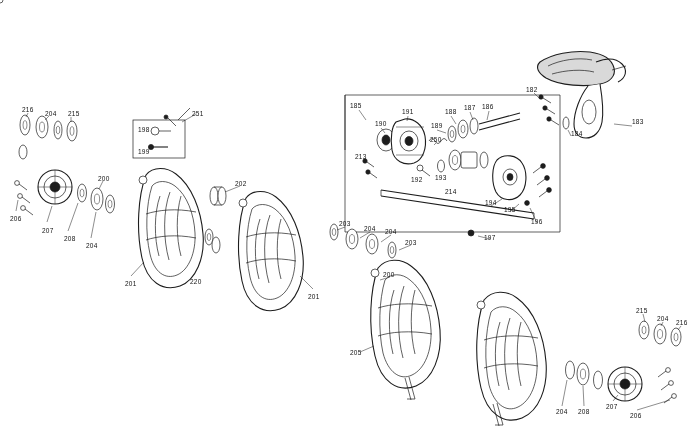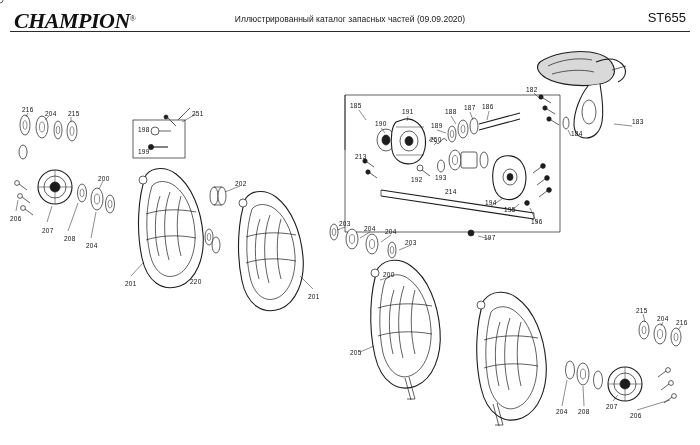--- a/index.html
+++ b/index.html
@@ -27,28 +27,20 @@
   .fillb{fill:#1d1d1d;}
   .fillw{fill:#ffffff;}
   .fillg{fill:#d9d9d9;}
   .nofill{fill:none;}
 </style>
 </head>
 <body>
 
 <div id="root">
 
-  <div class="hdr">
-    <div class="brand">
-      <span class="c1">CHAMPION</span><span class="brand-r">®</span>
-    </div>
-    <div class="hdr-title">Иллюстрированный каталог запасных частей (09.09.2020)</div>
-    <div class="model">ST655</div>
-    <div class="hdr-rule"></div>
-  </div>
 
   <svg viewBox="0 0 700 445">
     <g class="ln thin">
 
       <polygon points="345,95 560,95 560,232 345,232 345,150" class="nofill ln thin"></polygon>
       <polyline points="345,95 345,150" class="ln thin"></polyline>
 
       <ellipse cx="25" cy="125" rx="5" ry="10" class="fillw ln thin"></ellipse>
       <ellipse cx="25" cy="125" rx="2" ry="4.5" class="fillw ln vthin"></ellipse>
       <ellipse cx="42" cy="127" rx="6" ry="11" class="fillw ln thin"></ellipse>

